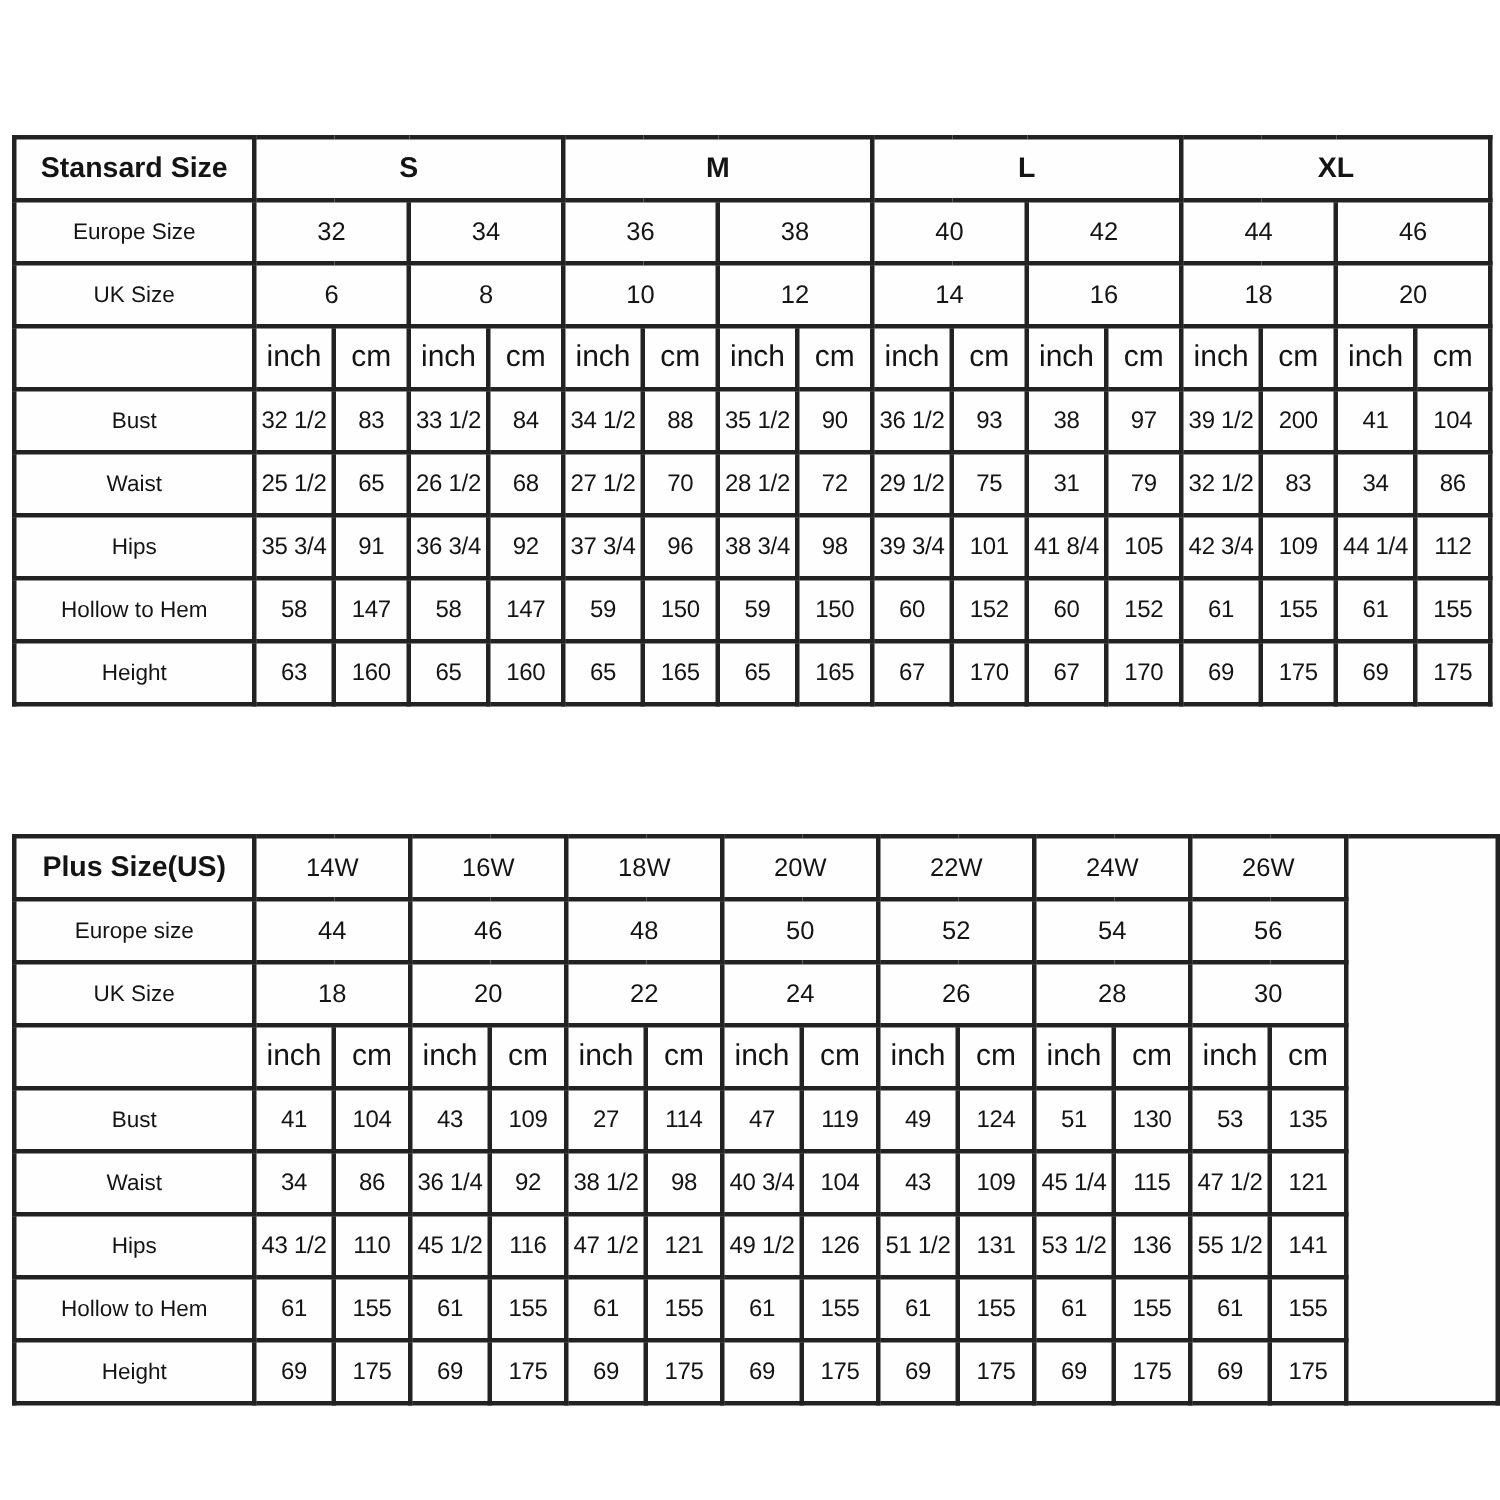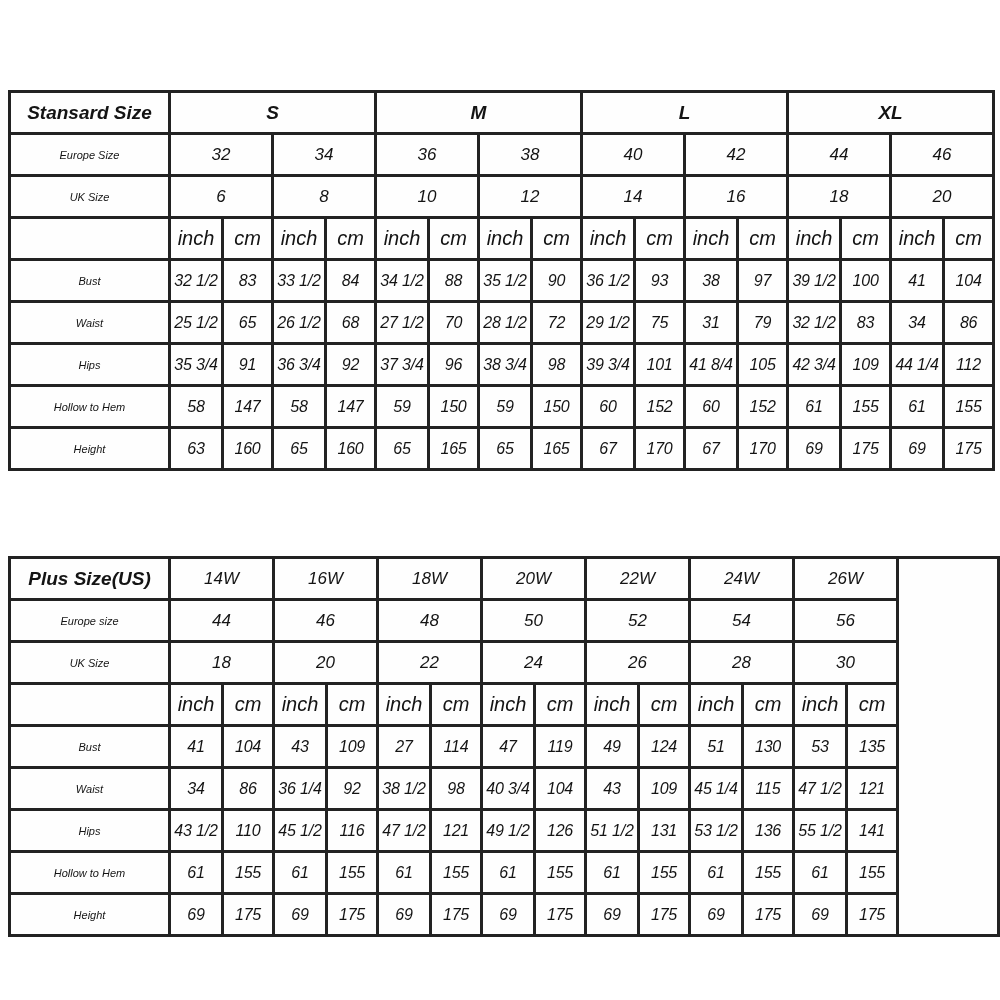--- a/index.html
+++ b/index.html
@@ -3,21 +3,21 @@
 <meta charset="utf-8">
 <style>
   html,body{margin:0;padding:0;}
   body{
     width:1000px;height:1000px;
     background:#ffffff;
     font-family:"Liberation Sans",sans-serif;
     color:#141414;
     overflow:hidden;
   }
-  .page{position:relative;width:872px;height:1000px;background:#ffffff;font-style:italic;}
+  .page{position:relative;width:872px;height:1000px;background:#ffffff;}
   table.size-table{
     border-collapse:collapse;
     table-layout:fixed;
     position:absolute;
     background:#fefefe;
   }
   #standard-table{left:8px;top:90px;width:984px;}
   #plus-table{left:8px;top:556px;width:989px;}
   td,th{
     border:3px solid #222222;
@@ -25,21 +25,21 @@
     vertical-align:middle;
     padding:0;
     overflow:hidden;
     white-space:nowrap;
     font-weight:normal;
     height:39px;
   }
   .table-title-cell{font-weight:bold;font-size:19px;}
   .group-bold{font-weight:bold;font-size:19px;}
   .group-reg{font-size:17px;}
-  .lbl{font-size:11px;}
+  .lbl{font-size:15px;}
   .lbl-bold{font-size:18px;font-weight:bold;}
   .info-val{font-size:17px;}
   .unit{font-size:20px;}
   .val{font-size:16px;letter-spacing:-0.2px;}
 </style>
 </head>
 <body>
 
 <div class="page">
   <table class="size-table" id="standard-table">
@@ -119,21 +119,21 @@
           <td class="val">84</td>
           <td class="val">34 1/2</td>
           <td class="val">88</td>
           <td class="val">35 1/2</td>
           <td class="val">90</td>
           <td class="val">36 1/2</td>
           <td class="val">93</td>
           <td class="val">38</td>
           <td class="val">97</td>
           <td class="val">39 1/2</td>
-          <td class="val">100</td>
+          <td class="val">200</td>
           <td class="val">41</td>
           <td class="val">104</td>
         </tr>
         <tr>
           <th class="lbl">Waist</th>
           <td class="val">25 1/2</td>
           <td class="val">65</td>
           <td class="val">26 1/2</td>
           <td class="val">68</td>
           <td class="val">27 1/2</td>

